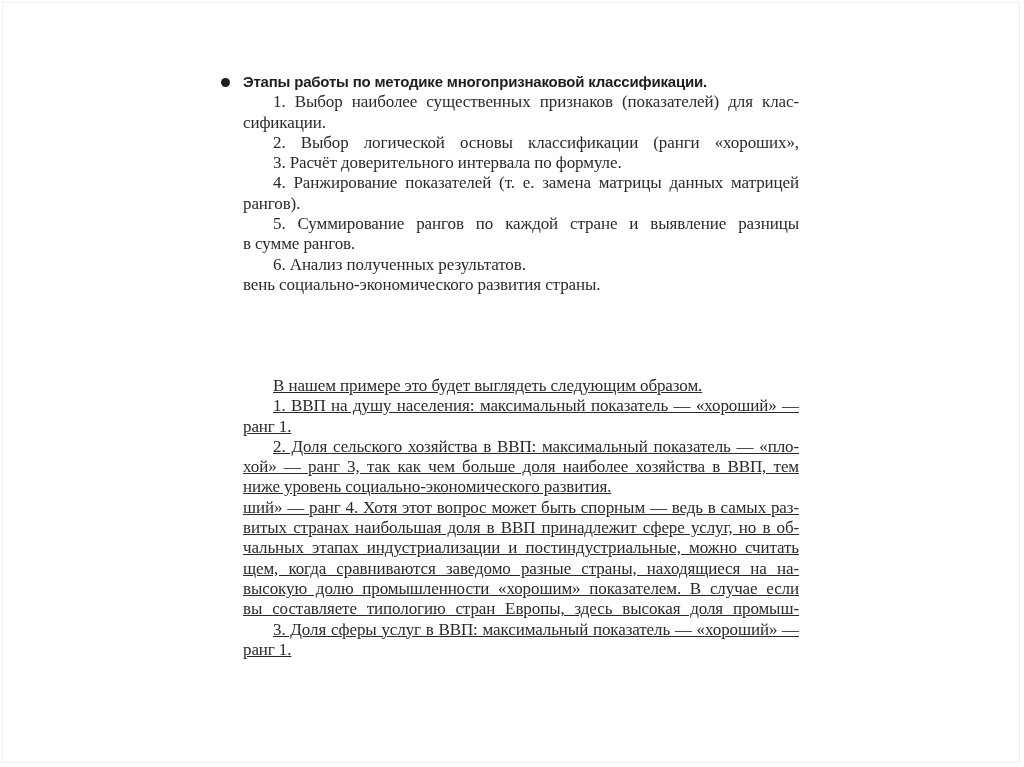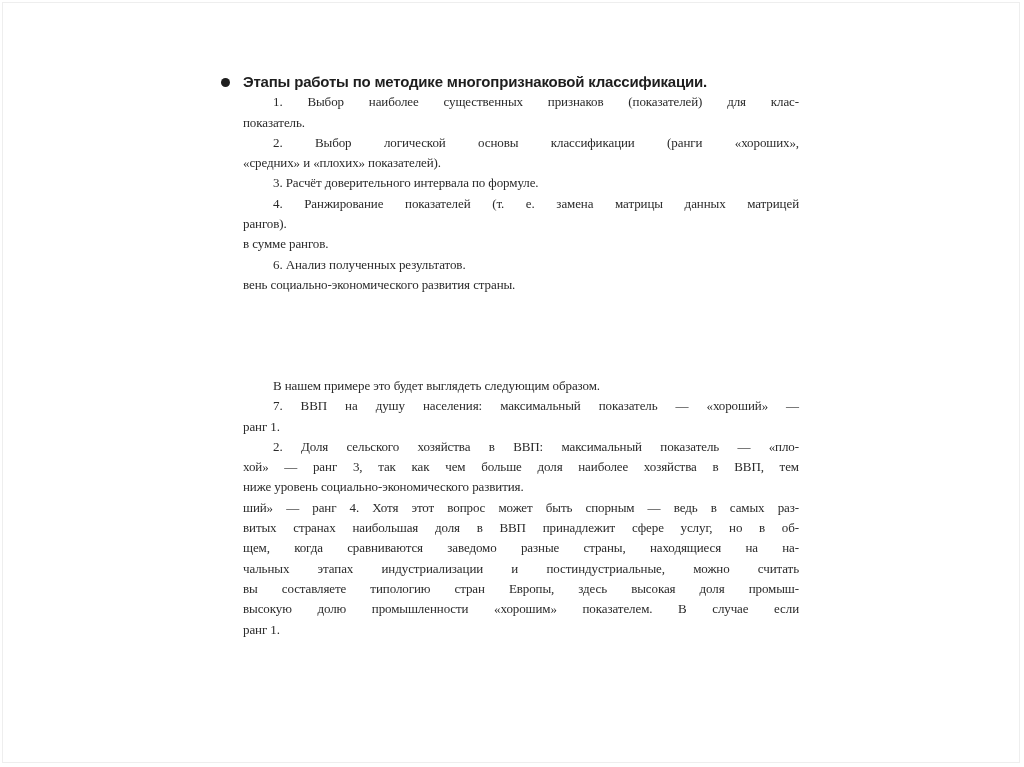--- a/index.html
+++ b/index.html
@@ -6,70 +6,71 @@
     body {
       width: 1024px; height: 767px; overflow: hidden;
       background: #ffffff; position: relative;
     }
     .slide {
       position: absolute; left: 2px; top: 2px; width: 1018px; height: 761px;
       border: 1px solid #eeeeee; background: #ffffff; box-sizing: border-box;
     }
     .block { position: absolute; left: 240px; width: 556px; color: #2a2a2a; }
     .line {
-      font-family: "Liberation Serif", serif; font-size: 13px; line-height: 20.3px;
+      font-family: "Liberation Serif", serif; font-size: 17px; line-height: 20.3px;
       height: 20.3px; white-space: nowrap; text-align: justify; text-align-last: justify;
       letter-spacing: -0.1px;
     }
     .line.last { text-align-last: left; }
     .line.indent { padding-left: 30px; }
     .heading {
       font-family: "Liberation Sans", sans-serif; font-weight: bold; font-size: 15px;
       line-height: 20.3px; height: 20.3px; color: #1e1e1e; position: relative; letter-spacing: -0.2px;
     }
     .bullet {
       position: absolute; left: -22px; top: 6px; width: 9px; height: 9px;
       border-radius: 50%; background: #1e1e1e;
     }
     #block1 { top: 69px; }
-    #block2 { top: 373px; }
+    #block2 { top: 373px; text-decoration: underline; }
   </style>
 </head>
 <body>
 
 <div class="slide">
   <div class="block" id="block1">
     <div class="heading">
       <span class="bullet"></span>
       <span>Этапы работы по методике многопризнаковой классификации.</span>
     </div>
     <div id="s1-lines">
         <div class="line indent">1. Выбор наиболее существенных признаков (показателей) для клас-</div>
-        <div class="line last">показатель.</div>
+        <div class="line last">сификации.</div>
         <div class="line indent">2. Выбор логической основы классификации (ранги «хороших»,</div>
-        <div class="line last">«средних» и «плохих» показателей).</div>
         <div class="line indent last">3. Расчёт доверительного интервала по формуле.</div>
         <div class="line indent">4. Ранжирование показателей (т. е. замена матрицы данных матрицей</div>
         <div class="line last">рангов).</div>
+        <div class="line indent">5. Суммирование рангов по каждой стране и выявление разницы</div>
         <div class="line last">в сумме рангов.</div>
         <div class="line indent last">6. Анализ полученных результатов.</div>
         <div class="line last">вень социально-экономического развития страны.</div>
       </div>
   </div>
 
   <div class="block" id="block2">
     <div id="s2-lines">
         <div class="line indent last">В нашем примере это будет выглядеть следующим образом.</div>
-        <div class="line indent">7. ВВП на душу населения: максимальный показатель — «хороший» —</div>
+        <div class="line indent">1. ВВП на душу населения: максимальный показатель — «хороший» —</div>
         <div class="line last">ранг 1.</div>
         <div class="line indent">2. Доля сельского хозяйства в ВВП: максимальный показатель — «пло-</div>
         <div class="line">хой» — ранг 3, так как чем больше доля наиболее хозяйства в ВВП, тем</div>
         <div class="line last">ниже уровень социально-экономического развития.</div>
         <div class="line">ший» — ранг 4. Хотя этот вопрос может быть спорным — ведь в самых раз-</div>
         <div class="line">витых странах наибольшая доля в ВВП принадлежит сфере услуг, но в об-</div>
+        <div class="line">чальных этапах индустриализации и постиндустриальные, можно считать</div>
         <div class="line">щем, когда сравниваются заведомо разные страны, находящиеся на на-</div>
-        <div class="line">чальных этапах индустриализации и постиндустриальные, можно считать</div>
+        <div class="line">высокую долю промышленности «хорошим» показателем. В случае если</div>
         <div class="line">вы составляете типологию стран Европы, здесь высокая доля промыш-</div>
-        <div class="line">высокую долю промышленности «хорошим» показателем. В случае если</div>
+        <div class="line indent">3. Доля сферы услуг в ВВП: максимальный показатель — «хороший» —</div>
         <div class="line last">ранг 1.</div>
       </div>
   </div>
 </div>
 
 </body></html>

